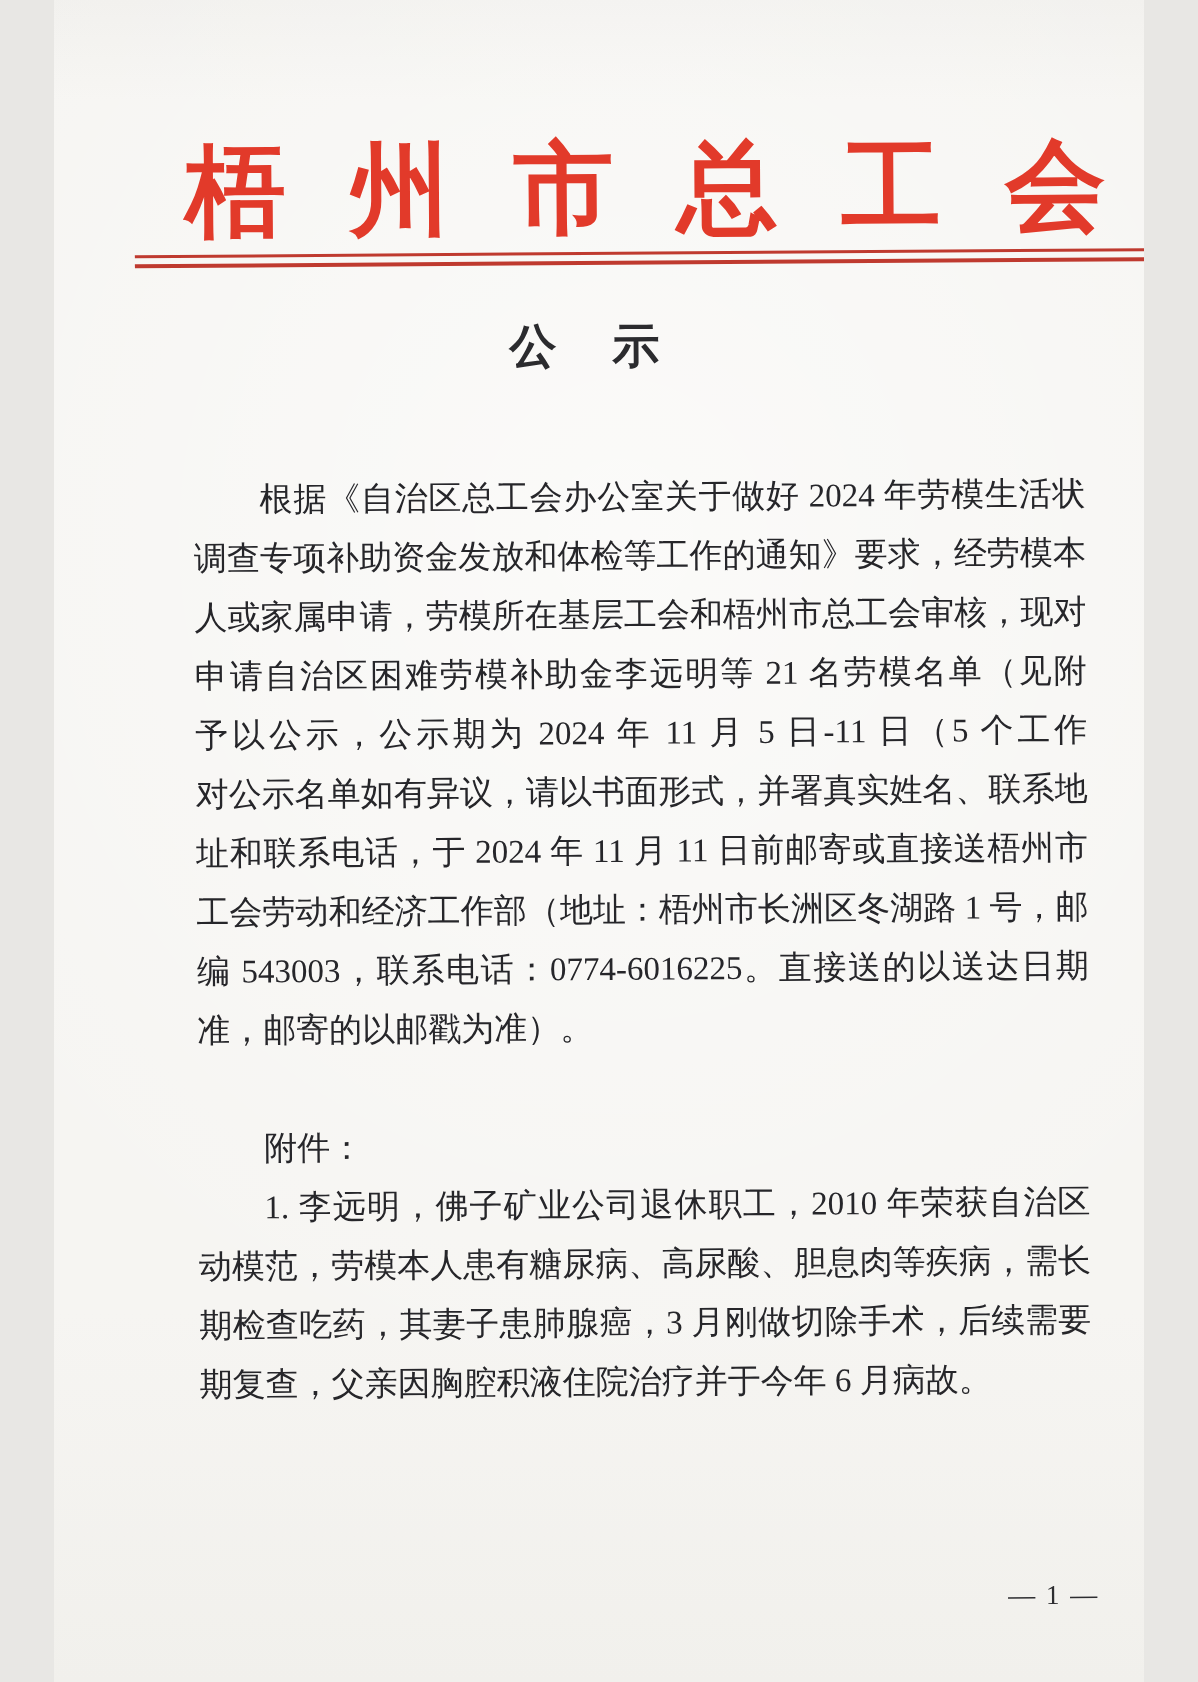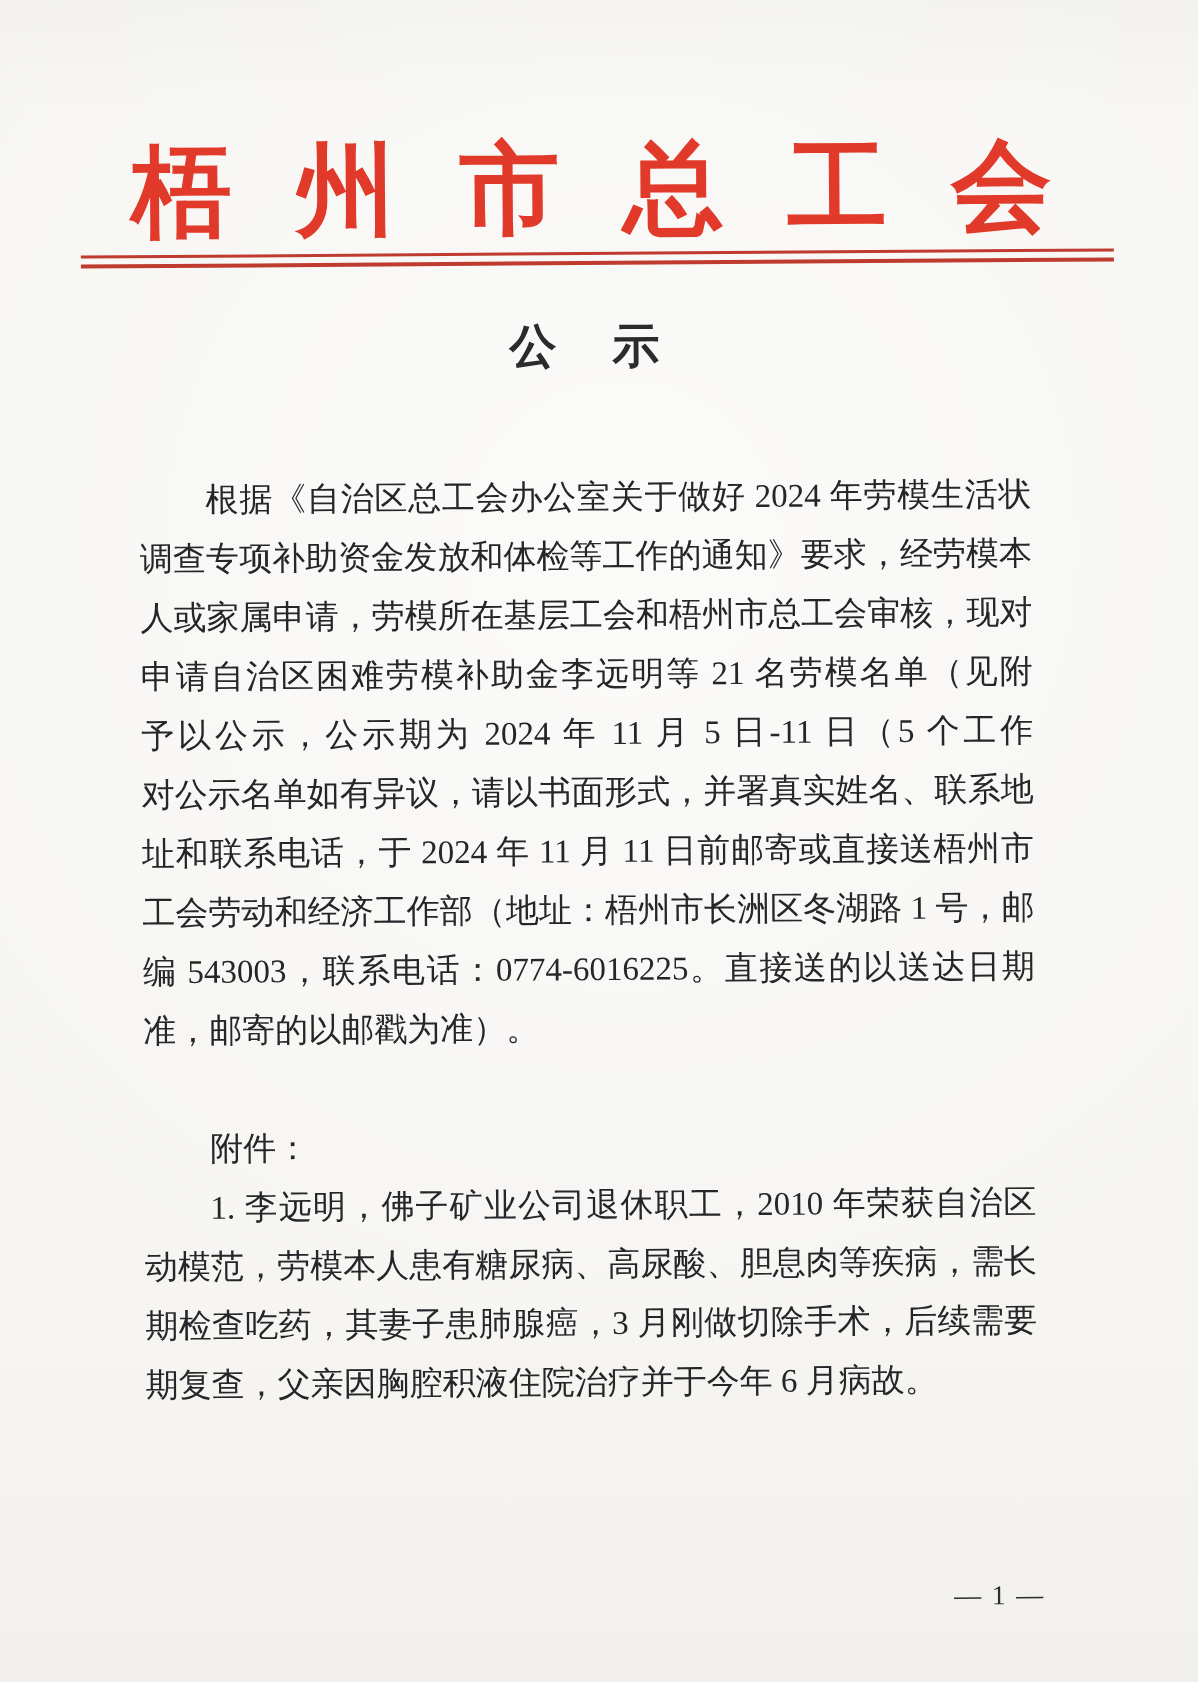--- a/index.html
+++ b/index.html
@@ -4,21 +4,21 @@
 <style>
   :root {
     --paper: #f5f4f1;
     --accent-red: #e23a2a;
     --divider-red: #bf3a2f;
     --text: #26262a;
   }
   html, body { margin: 0; padding: 0; background: #e8e7e4; }
   .page {
     position: relative;
-    width: 1198px;
+    width: 1090px;
     height: 1682px;
     margin: 0 auto;
     overflow: hidden;
     background-color: var(--paper);
     background-image:
       radial-gradient(120% 85% at 52% 32%, rgba(255,255,255,0.55) 0%, rgba(255,255,255,0.0) 62%),
       linear-gradient(180deg, #f1f0ed 0%, #f6f5f2 6%, #f6f5f2 78%, #f1f0ec 100%);
     font-family: "Liberation Serif", "DejaVu Serif", serif;
     color: var(--text);
   }

